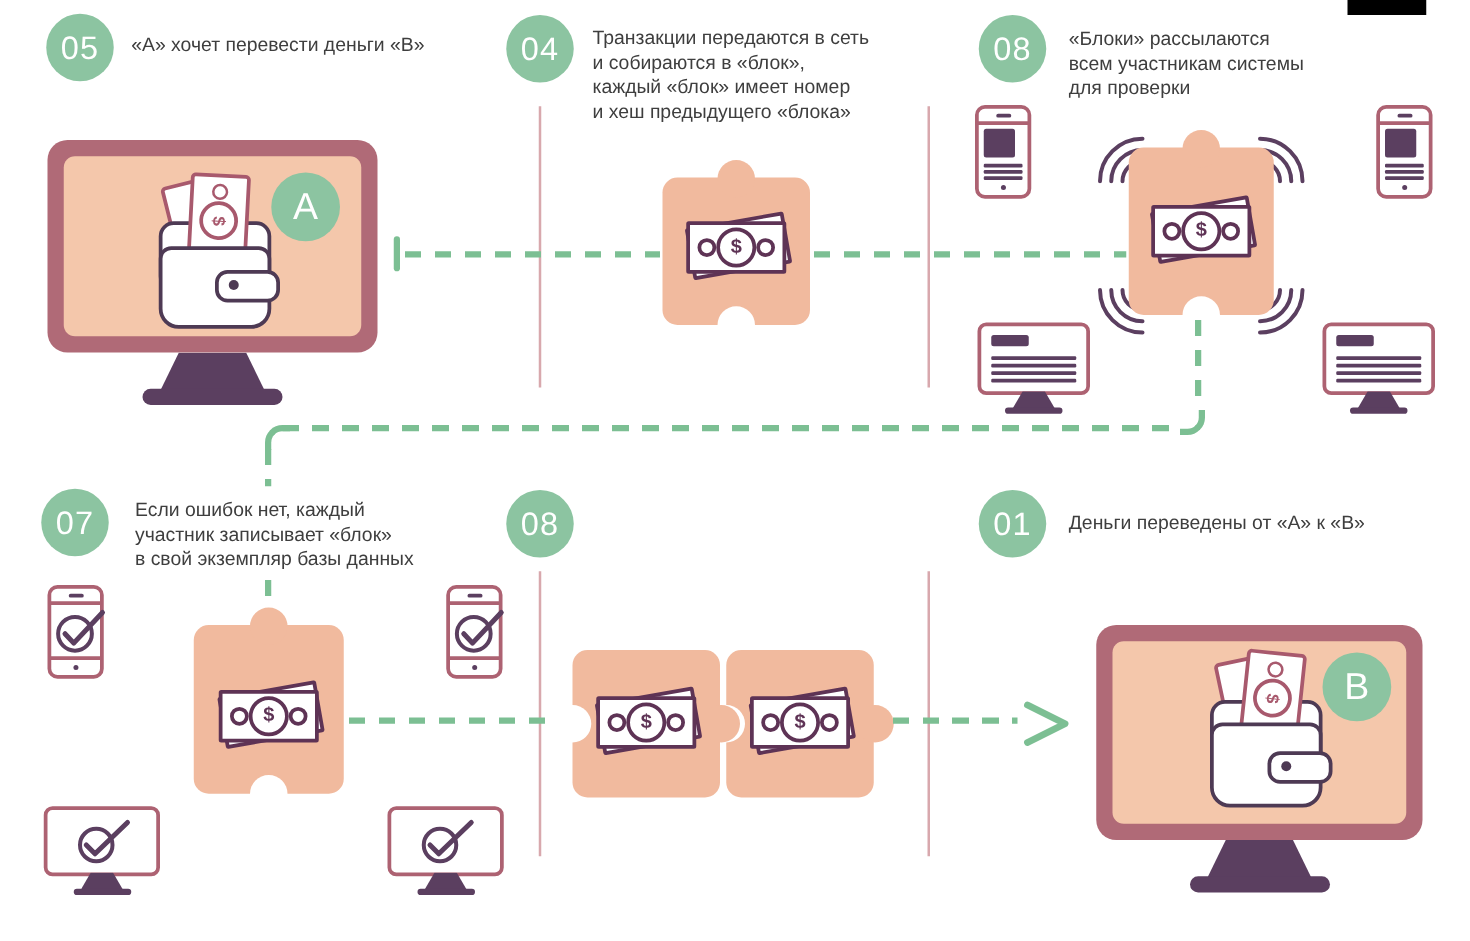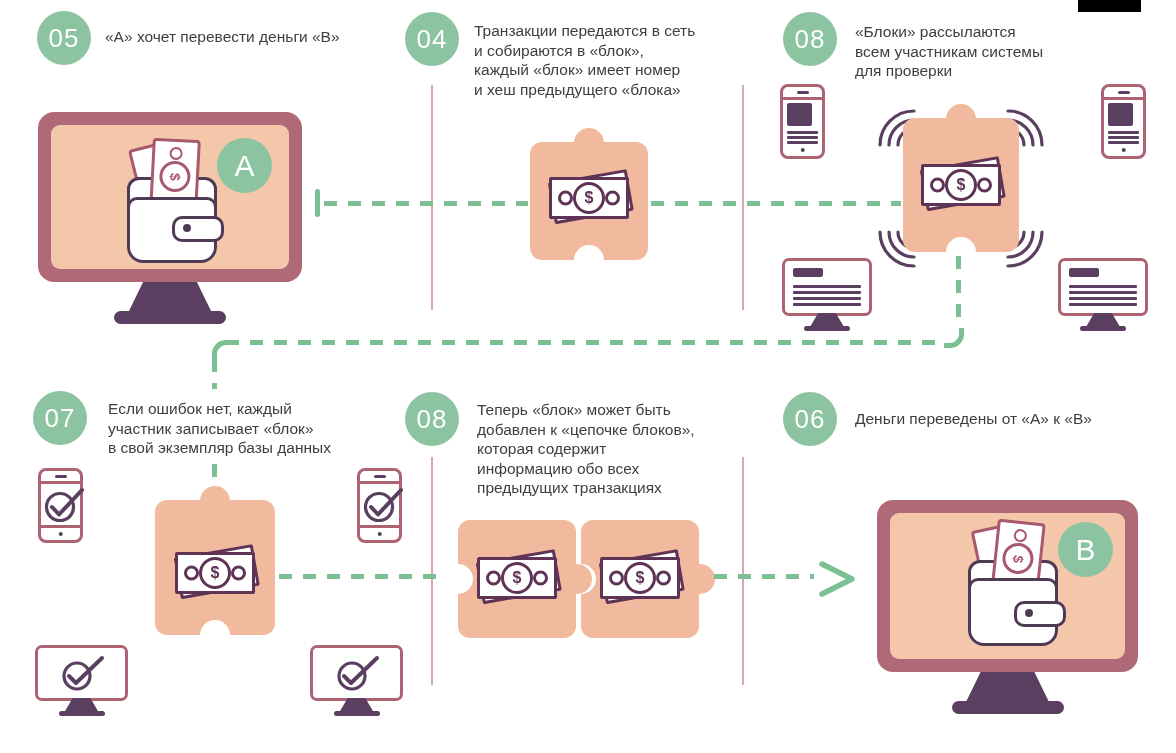--- a/index.html
+++ b/index.html
@@ -104,39 +104,34 @@
   <div class="badge" style="left:783px;top:12px;">
       <span>08</span>
     </div>
   <div class="badge" style="left:33px;top:391px;">
       <span>07</span>
     </div>
   <div class="badge" style="left:405px;top:392px;">
       <span>08</span>
     </div>
   <div class="badge" style="left:783px;top:392px;">
-      <span>06</span>
+      <span>01</span>
     </div>
 
   <div class="step-text" style="left:105px;top:27px;">«А» хочет перевести деньги «В»</div>
   <div class="step-text" style="left:474px;top:21px;">Транзакции передаются в сеть
 и собираются в «блок»,
 каждый «блок» имеет номер
 и хеш предыдущего «блока»</div>
   <div class="step-text" style="left:108px;top:399px;">Если ошибок нет, каждый
 участник записывает «блок»
 в свой экземпляр базы данных</div>
   <div class="step-text" style="left:855px;top:22px;">«Блоки» рассылаются
 всем участникам системы
 для проверки</div>
-  <div class="step-text" style="left:477px;top:400px;">Теперь «блок» может быть
-добавлен к «цепочке блоков»,
-которая содержит
-информацию обо всех
-предыдущих транзакциях</div>
   <div class="step-text" style="left:855px;top:409px;">Деньги переведены от «А» к «В»</div>
 
   <div class="monitor" style="left:38px;top:112px;width:264px;height:170px;">
     <div class="screen"></div>
     <div class="stand"></div>
     <div class="stand-base"></div>
     <div class="avatar-circle" style="left:179px;top:26px;">
         <span>A</span>
       </div>
   </div>

